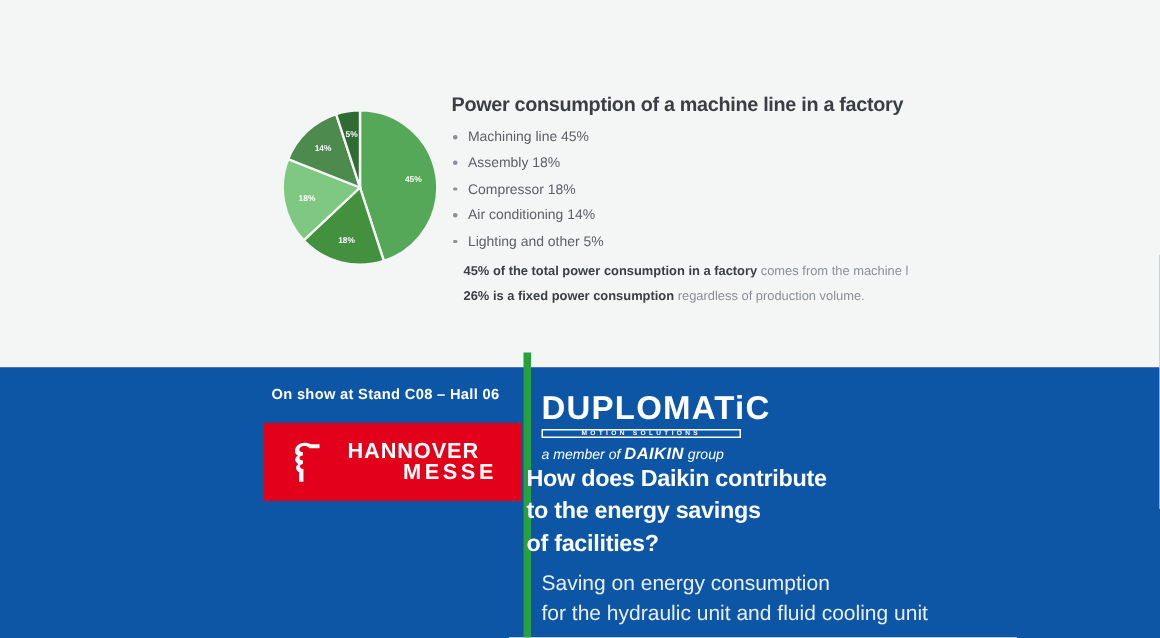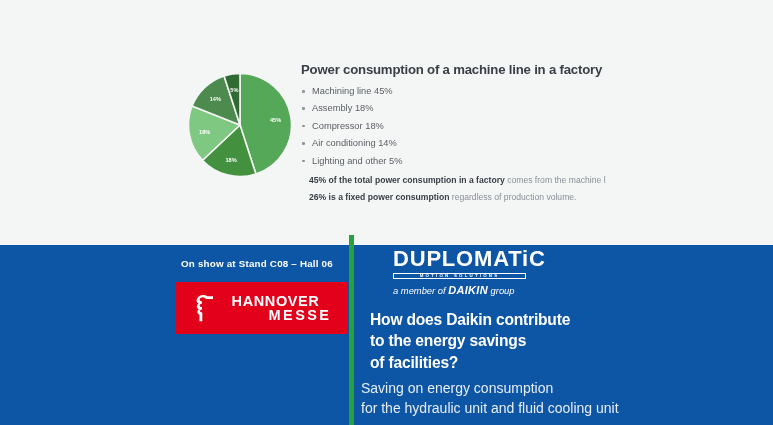--- a/index.html
+++ b/index.html
@@ -69,42 +69,42 @@
     display:flex; align-items:center; justify-content:center; gap:17px;
   }
   .hm-mark { width:22px; height:30px; flex:0 0 auto; }
   .hm-words {
     color:#ffffff; font-weight:bold; line-height:1.0;
     font-size:14.5px; letter-spacing:0.6px; text-align:left;
   }
   .hm-words .l2 { letter-spacing:2.4px;padding-left:37px; }
 
   
-  .dup-block { position:absolute; left:361px; top:248px; width:260px;margin-left:32px; }
+  .dup-block { position:absolute; left:361px; top:261px; width:260px; }
   .dup-logo {
     font-size:22px; font-weight:bold; color:#ffffff;
     letter-spacing:0.8px; line-height:1; white-space:nowrap;
   }
   .dup-rule {
     margin-top:3px; width:133px; height:6px;
     border:1.1px solid #ffffff;
     display:flex; align-items:center; justify-content:center;
   }
   .dup-sub {
     font-size:4.4px; font-weight:bold; color:#ffffff;
     letter-spacing:2.2px; white-space:nowrap; line-height:1;
   }
   .dup-member {
     margin-top:5px; font-size:9.4px; color:#ffffff;
     font-style:italic; white-space:nowrap;
   }
   .dup-member b { font-weight:bold; font-size:11px; letter-spacing:0.3px; }
 
   .headline {
-    position:absolute; left:370px; top:309px; width:300px;
+    position:absolute; left:351px; top:309px; width:300px;
     font-size:15.6px; font-weight:bold; color:#ffffff;
     line-height:1.37; letter-spacing:-0.2px;
   }
   .subcopy {
     position:absolute; left:361px; top:379px; width:320px;
     font-size:14px; color:#e8eef6; line-height:1.42;
   }
 </style>
 </head>
 <body>

